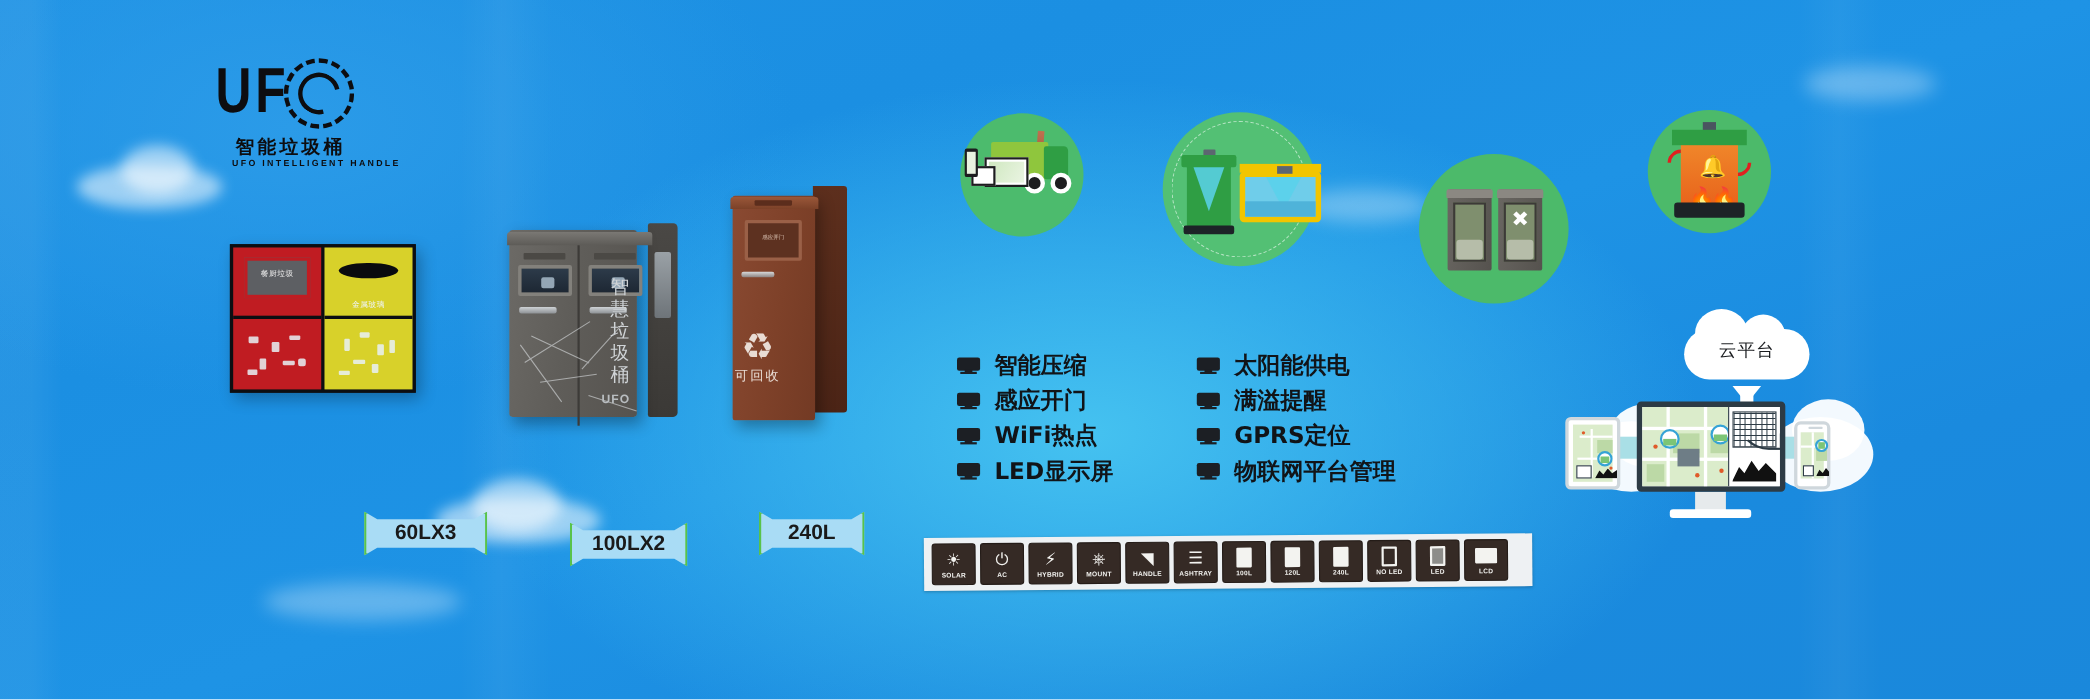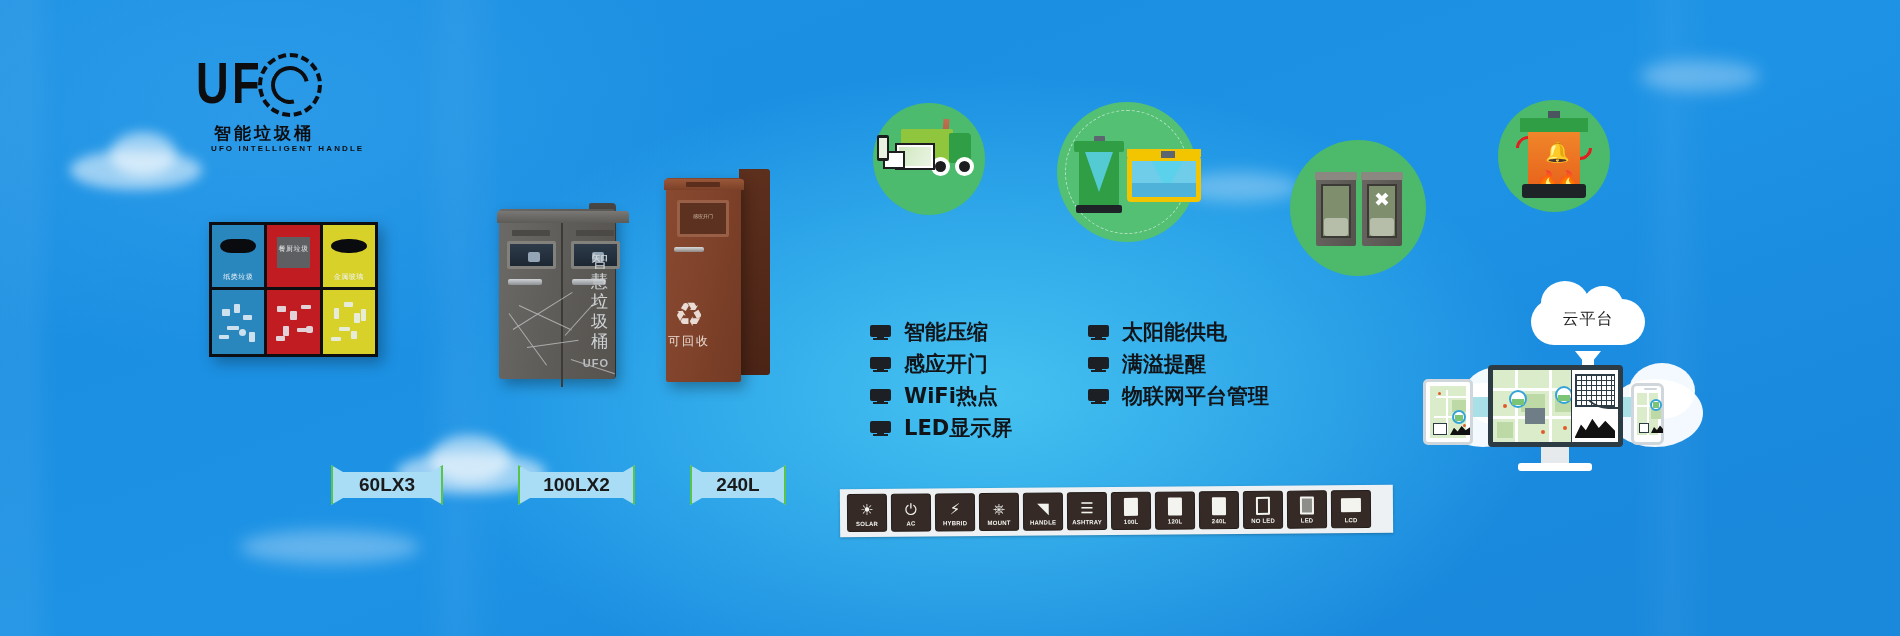--- a/index.html
+++ b/index.html
@@ -80,21 +80,21 @@
     font-size:7px; color:#eef4f8; letter-spacing:.5px;
     font-family:"DejaVu Sans",sans-serif; }
   #bin3 .panel .zh{ bottom:auto; top:7px; color:#e8e8e8; font-size:7px;}
   #bin3 .litter{ position:absolute; inset:0; opacity:.85;}
   #bin3 .litter span{ position:absolute; background:#e9f1f6; border-radius:1px; }
 
   
   #bin2{ left:463px; top:199px; width:153px; height:180px; }
   #bin2 .body{ position:absolute; left:0; top:10px; width:116px; height:170px;
     background:linear-gradient(100deg,#6c6a66 0%,#5f5d59 48%,#56534f 100%);
-    border-radius:3px; box-shadow:4px 6px 14px rgba(0,0,0,.32);margin-left:36px; }
+    border-radius:3px; box-shadow:4px 6px 14px rgba(0,0,0,.32); }
   #bin2 .side{ position:absolute; left:126px; top:4px; width:27px; height:176px;
     background:linear-gradient(180deg,#4a4845,#3b3936); border-radius:2px 4px 4px 2px; }
   #bin2 .side .led{ position:absolute; left:6px; top:26px; width:15px; height:60px;
     background:linear-gradient(180deg,#9aa1a6,#6e7479); border-radius:2px; }
   #bin2 .lid{ position:absolute; left:-2px; top:2px; width:132px; height:12px;
     background:linear-gradient(180deg,#7a7874,#5d5b57); border-radius:3px 3px 0 0;}
   #bin2 .half{ position:absolute; top:14px; width:63px; height:164px; border-right:2px solid #3d3b38; }
   #bin2 .half.a{ left:1px; } #bin2 .half.b{ left:65px; border-right:none; }
   #bin2 .scr{ position:absolute; left:7px; top:18px; width:49px; height:28px;
     background:linear-gradient(180deg,#2d3b4a,#1d2733); border:3px solid #83817c; border-radius:2px; }
@@ -135,21 +135,21 @@
     font-size:12px; color:#e8dcd4; letter-spacing:2px; font-family:"DejaVu Sans",sans-serif;}
 
   
   .banner{
     position:absolute; height:40px; background:#a9dcf5; border:2px solid #59c34a;
     display:flex; align-items:center; justify-content:center;
     font-size:19px; font-weight:700; color:#1a1a1a;
     clip-path: polygon(0 0, 12px 7px, calc(100% - 12px) 7px, 100% 0, 100% 100%, calc(100% - 12px) calc(100% - 7px), 12px calc(100% - 7px), 0 100%);
   }
   #b1{ left:331px; top:465px; width:112px; }
-  #b2{ left:518px; top:465px; width:117px;text-align:right; }
+  #b2{ left:518px; top:475px; width:107px;text-align:right; }
   #b3{ left:690px; top:465px; width:96px; }
 
   
   .gcircle{ position:absolute; border-radius:50%; background:#4cba6a; }
   #g1{ left:873px; top:103px; width:112px; height:112px; background:#4cbb6d;}
   #g2{ left:1057px; top:102px; width:140px; height:140px; background:#53c074;}
   #g3{ left:1290px; top:140px; width:136px; height:136px; background:#4cba6a;}
   #g4{ left:1498px; top:100px; width:112px; height:112px; background:#4cba6a;}
 
   .gi{ position:absolute; }
@@ -304,37 +304,20 @@
       <span class="lt f">F</span>
       <span class="ring">
           <i></i>
         </span>
     </div>
     <div class="cn">智能垃圾桶</div>
     <div class="en">UFO INTELLIGENT HANDLE</div>
   </div>
 
   <div class="bin" id="bin3">
-    <div class="cell c-blue">
-      <div class="top">
-        <div class="slot"></div>
-        <div class="zh">纸类垃圾</div>
-      </div>
-      <div class="bot">
-        <div class="litter">
-          <span style="left:20%;top:30%;width:8px;height:7px;"></span>
-          <span style="left:42%;top:22%;width:6px;height:9px;"></span>
-          <span style="left:60%;top:40%;width:9px;height:5px;"></span>
-          <span style="left:28%;top:56%;width:12px;height:4px;"></span>
-          <span style="left:52%;top:62%;width:7px;height:7px;border-radius:50%;"></span>
-          <span style="left:70%;top:66%;width:6px;height:10px;"></span>
-          <span style="left:14%;top:70%;width:10px;height:4px;"></span>
-        </div>
-      </div>
-    </div>
     <div class="cell c-red">
       <div class="top">
         <div class="panel">
           <div class="zh">餐厨垃圾</div>
         </div>
       </div>
       <div class="bot">
         <div class="litter">
           <span style="left:18%;top:26%;width:9px;height:6px;"></span>
           <span style="left:44%;top:34%;width:7px;height:9px;"></span>
@@ -521,20 +504,28 @@
           </span>
         <span class="txt">太阳能供电</span>
       </div>
       <div class="frow">
         <span class="mon">
             <i class="sc"></i>
             <i class="st"></i>
             <i class="bs"></i>
           </span>
         <span class="txt">满溢提醒</span>
+      </div>
+      <div class="frow">
+        <span class="mon">
+            <i class="sc"></i>
+            <i class="st"></i>
+            <i class="bs"></i>
+          </span>
+        <span class="txt">GPRS定位</span>
       </div>
       <div class="frow">
         <span class="mon">
             <i class="sc"></i>
             <i class="st"></i>
             <i class="bs"></i>
           </span>
         <span class="txt">物联网平台管理</span>
       </div>
     </div>

